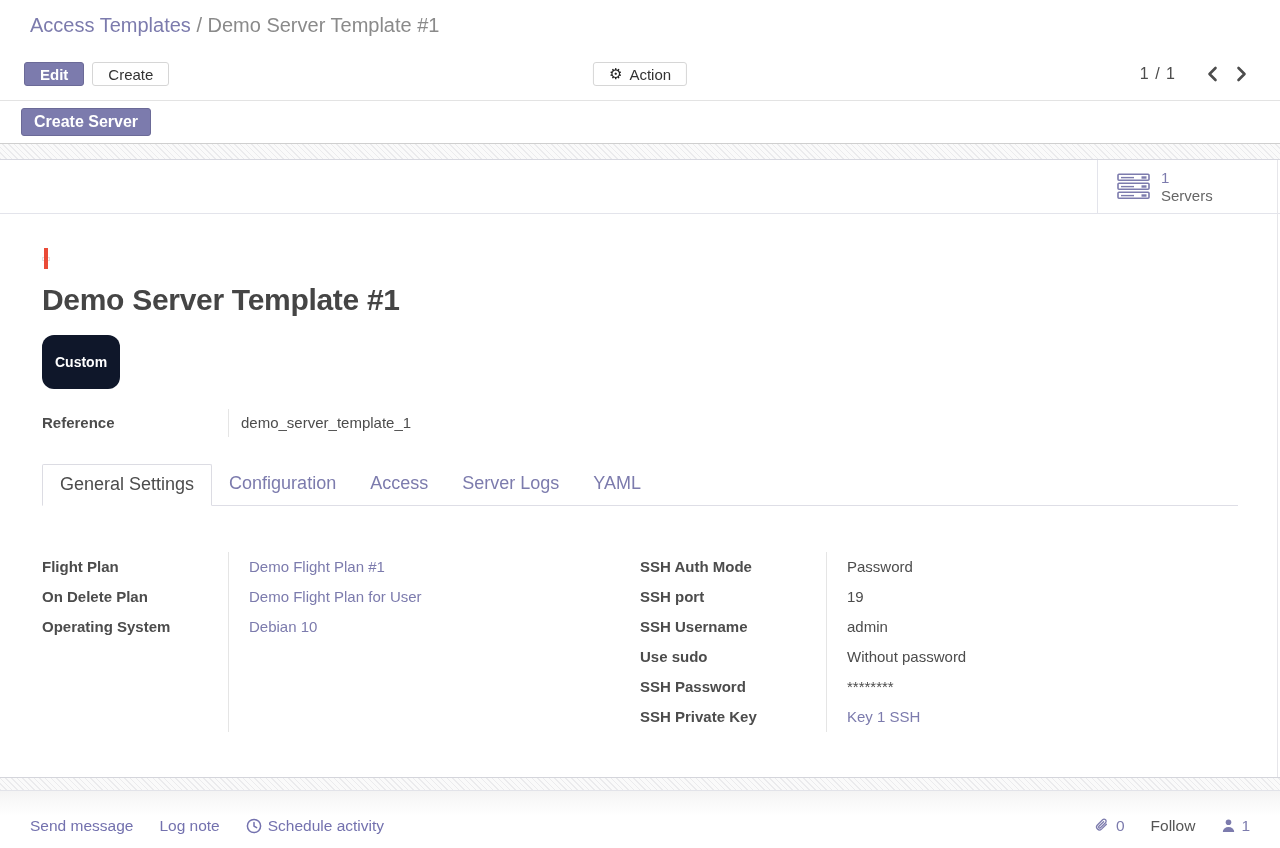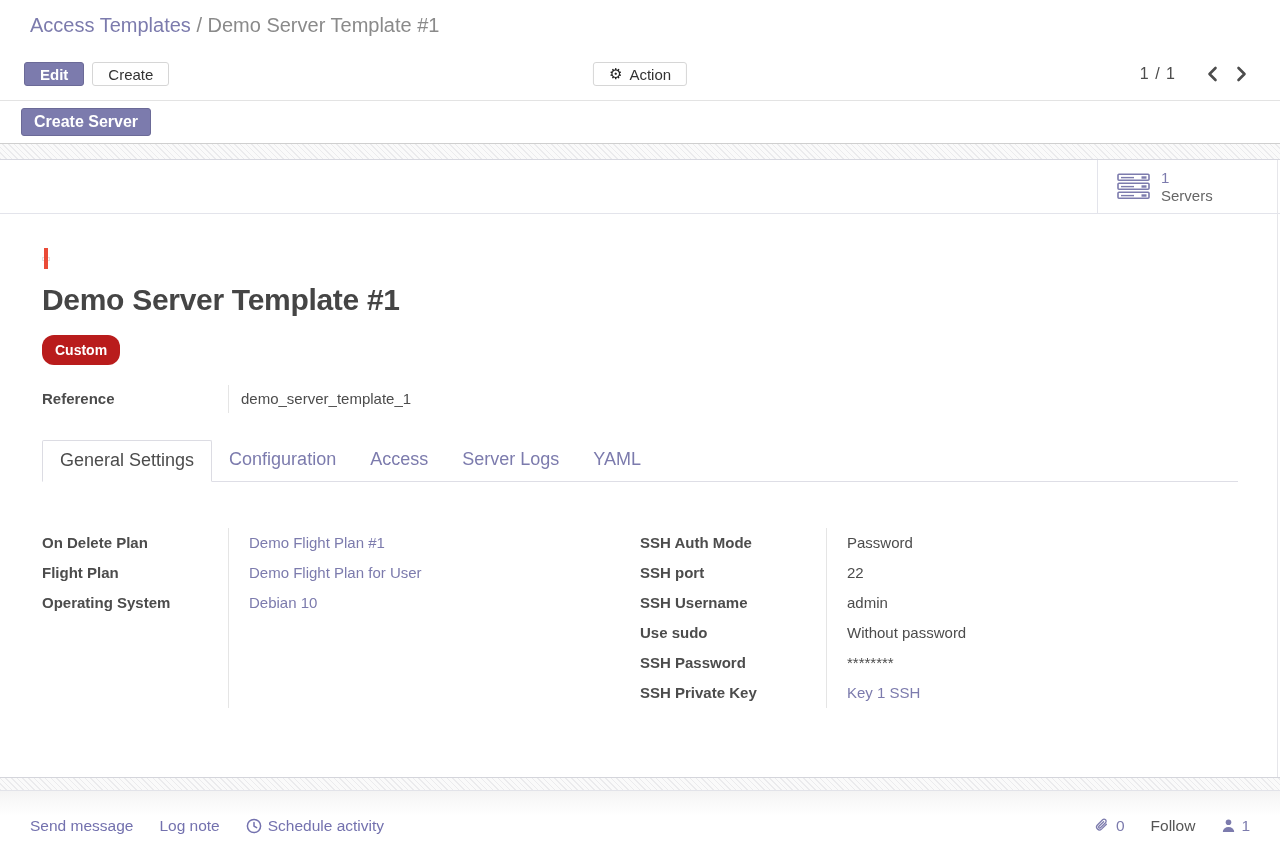--- a/index.html
+++ b/index.html
@@ -50,21 +50,21 @@
   .button-box { height: 54px; border-bottom: 1px solid #e3e4eb; display: flex; justify-content: flex-end; }
   .stat-button { width: 183px; border-left: 1px solid #e3e4eb; display: flex; align-items: center; gap: 10px; padding-left: 19px; cursor: pointer; background: #fff; }
   .stat-text { line-height: 18px; font-size: 15px; }
   .stat-value { color: #7c7bad; }
   .stat-label { color: #666; }
 
   .sheet-body { padding: 36px 42px 0; }
   .thumb-frame { display: inline-block; padding: 1px; border: 1px solid #e2e2e2; background: #fff; line-height: 0; cursor: pointer; }
   .thumb { width: 28px; height: 20px; background: #f2675e; border: 2px solid #ea4b38; }
   .record-title { font-size: 30px; font-weight: 700; color: #454545; margin: 16px 0 0; letter-spacing: -0.3px; }
-  .badge-pill { display: inline-block; margin-top: 18px; background: #b91c1c; color: #fff; font-weight: 700; font-size: 14px; padding: 7px 13px; border-radius: 12px; }
+  .badge-pill { display: inline-block; margin-top: 18px; background: #0f172a; color: #fff; font-weight: 700; font-size: 14px; padding: 19px 13px; border-radius: 12px; }
 
   .ref-row { margin-top: 20px; display: flex; line-height: 28px; }
   .ref-label { width: 186px; font-weight: 700; color: #4c4c4c; }
   .ref-value-cell { border-left: 1px solid #e5e5e5; padding-left: 12px; color: #4c4c4c; }
 
   
   .tabs { margin-top: 27px; display: flex; border-bottom: 1px solid #dedee6; }
   .tab { padding: 9px 17px 10px; color: #7c7bad; font-size: 18px; margin-bottom: -1px; cursor: pointer; }
   .tab.active { background: #fff; border: 1px solid #dcdce3; border-bottom: 1px solid #fff; border-radius: 2px 2px 0 0; color: #4c4c4c; }
 
@@ -180,42 +180,42 @@
       <a class="tab active">General Settings</a>
       <a class="tab">Configuration</a>
       <a class="tab">Access</a>
       <a class="tab">Server Logs</a>
       <a class="tab">YAML</a>
     </div>
 
     <div class="groups">
       <div class="group">
         <div class="g-labels">
+          <div>Flight Plan</div>
           <div>On Delete Plan</div>
-          <div>Flight Plan</div>
           <div>Operating System</div>
         </div>
         <div class="g-values">
           <div><a class="field-link">Demo Flight Plan #1</a></div>
           <div><a class="field-link">Demo Flight Plan for User</a></div>
           <div><a class="field-link">Debian 10</a></div>
         </div>
       </div>
       <div class="group">
         <div class="g-labels">
           <div>SSH Auth Mode</div>
           <div>SSH port</div>
           <div>SSH Username</div>
           <div>Use sudo</div>
           <div>SSH Password</div>
           <div>SSH Private Key</div>
         </div>
         <div class="g-values">
           <div><span class="field-text">Password</span></div>
-          <div><span class="field-text">22</span></div>
+          <div><span class="field-text">19</span></div>
           <div><span class="field-text">admin</span></div>
           <div><span class="field-text">Without password</span></div>
           <div><span class="field-text">********</span></div>
           <div><a class="field-link">Key 1 SSH</a></div>
         </div>
       </div>
     </div>
   </div>
 </div>
 

